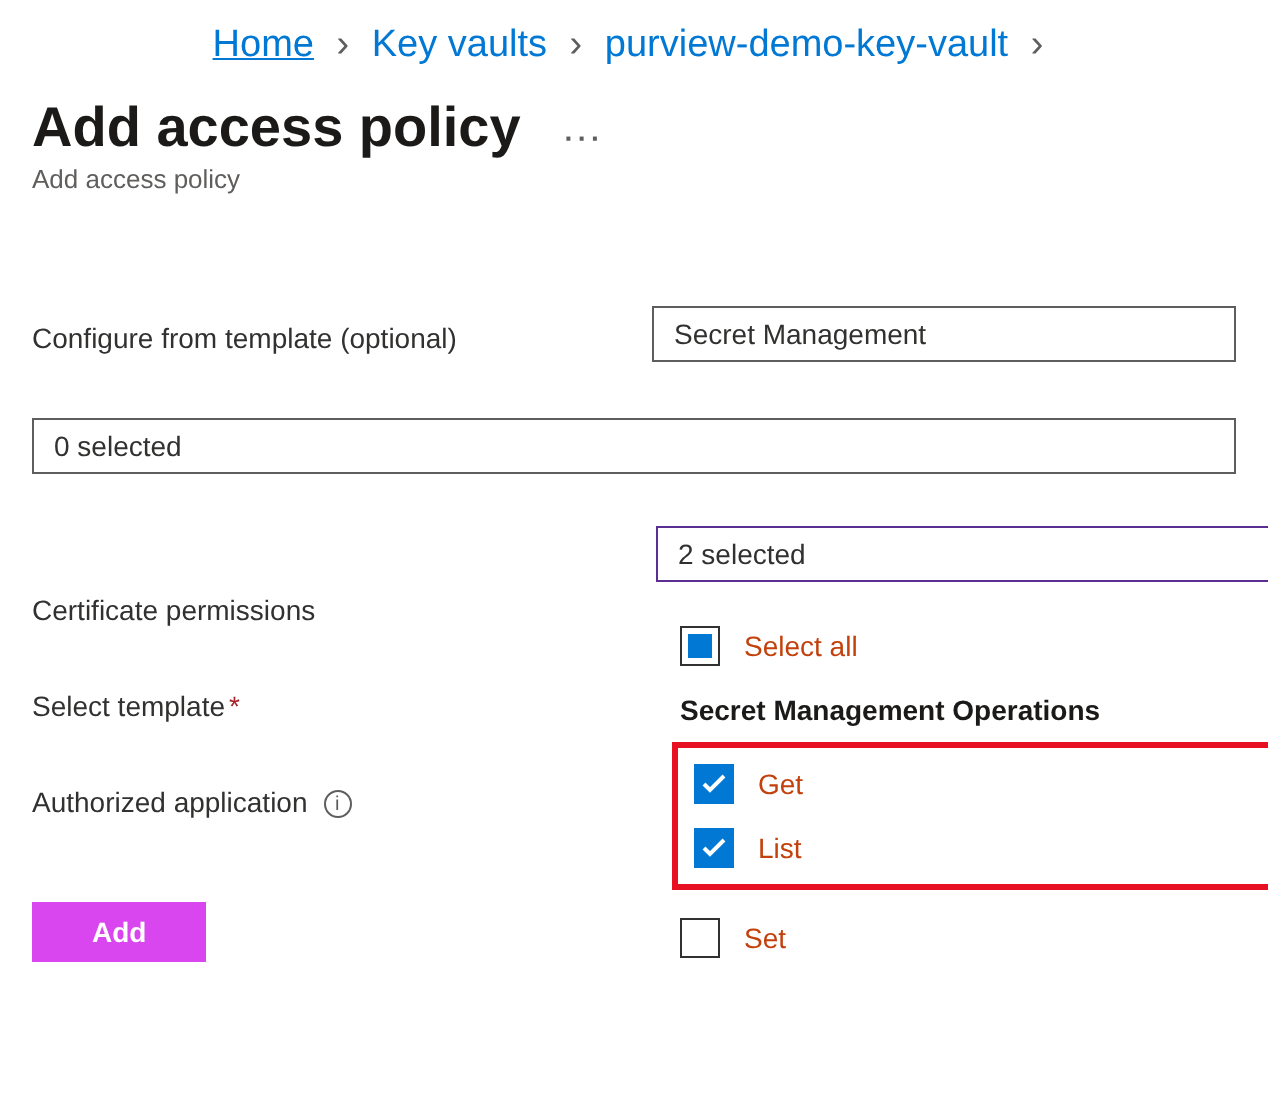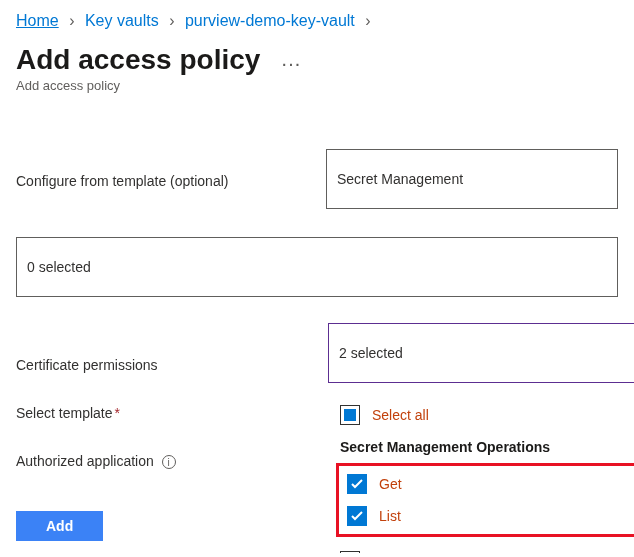--- a/index.html
+++ b/index.html
@@ -5,23 +5,24 @@
     * { box-sizing: border-box; margin: 0; padding: 0; }
     body {
       font-family: "Segoe UI", Arial, sans-serif;
       font-size: 14px;
       color: #323130;
       padding: 12px 16px;
       background: #fff;
       width: 634px;
     }
     .breadcrumb {
-      font-size: 16px;
+      font-size: 19px;
       color: #0078d4;
       margin-bottom: 14px;
+      text-align: center;
     }
     .bc-link {
       color: #0078d4;
       cursor: pointer;
     }
     .bc-link.underline { text-decoration: underline; }
     .bc-sep { color: #605e5c; margin: 0 6px; }
     .page-title {
       font-size: 28px;
       font-weight: 600;
@@ -54,21 +55,21 @@
       font-size: 14px;
       color: #323130;
       padding-top: 4px;
     }
     .form-control {
       flex: 1;
       min-width: 280px;
     }
     .select-box {
       border: 1px solid #605e5c;
-      padding: 21px 10px;
+      padding: 5px 10px;
       font-size: 14px;
       color: #323130;
       cursor: pointer;
       background: #fff;
       width: 100%;
     }
     .required { color: #a4262c; margin-left: 2px; }
     .info-icon {
       display: inline-flex;
       align-items: center;
@@ -76,21 +77,21 @@
       width: 14px;
       height: 14px;
       border: 1px solid #605e5c;
       border-radius: 50%;
       font-size: 10px;
       color: #605e5c;
       margin-left: 4px;
       vertical-align: middle;
     }
     .add-btn {
-      background: #3b82f6;
+      background: #d946ef;
       color: #fff;
       border: none;
       padding: 7px 30px;
       font-size: 14px;
       font-weight: 600;
       cursor: pointer;
       margin-top: 14px;
     }
     .dropdown-panel {
       position: absolute;

